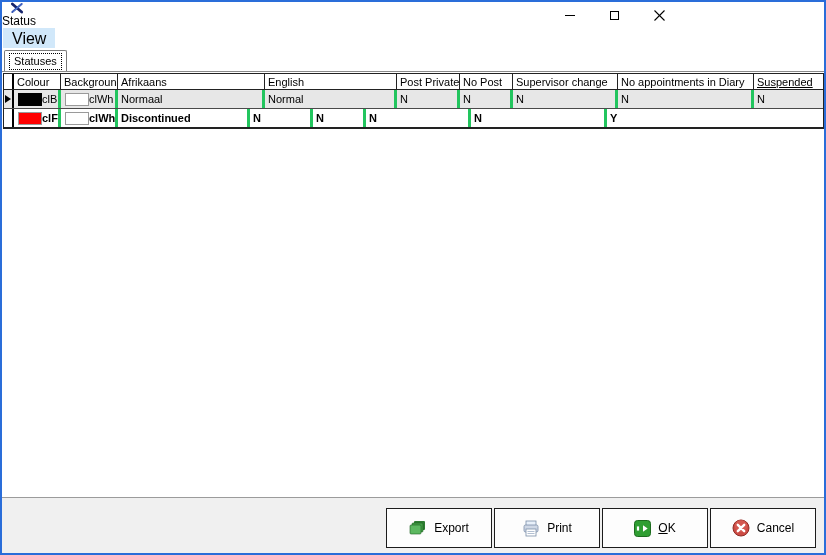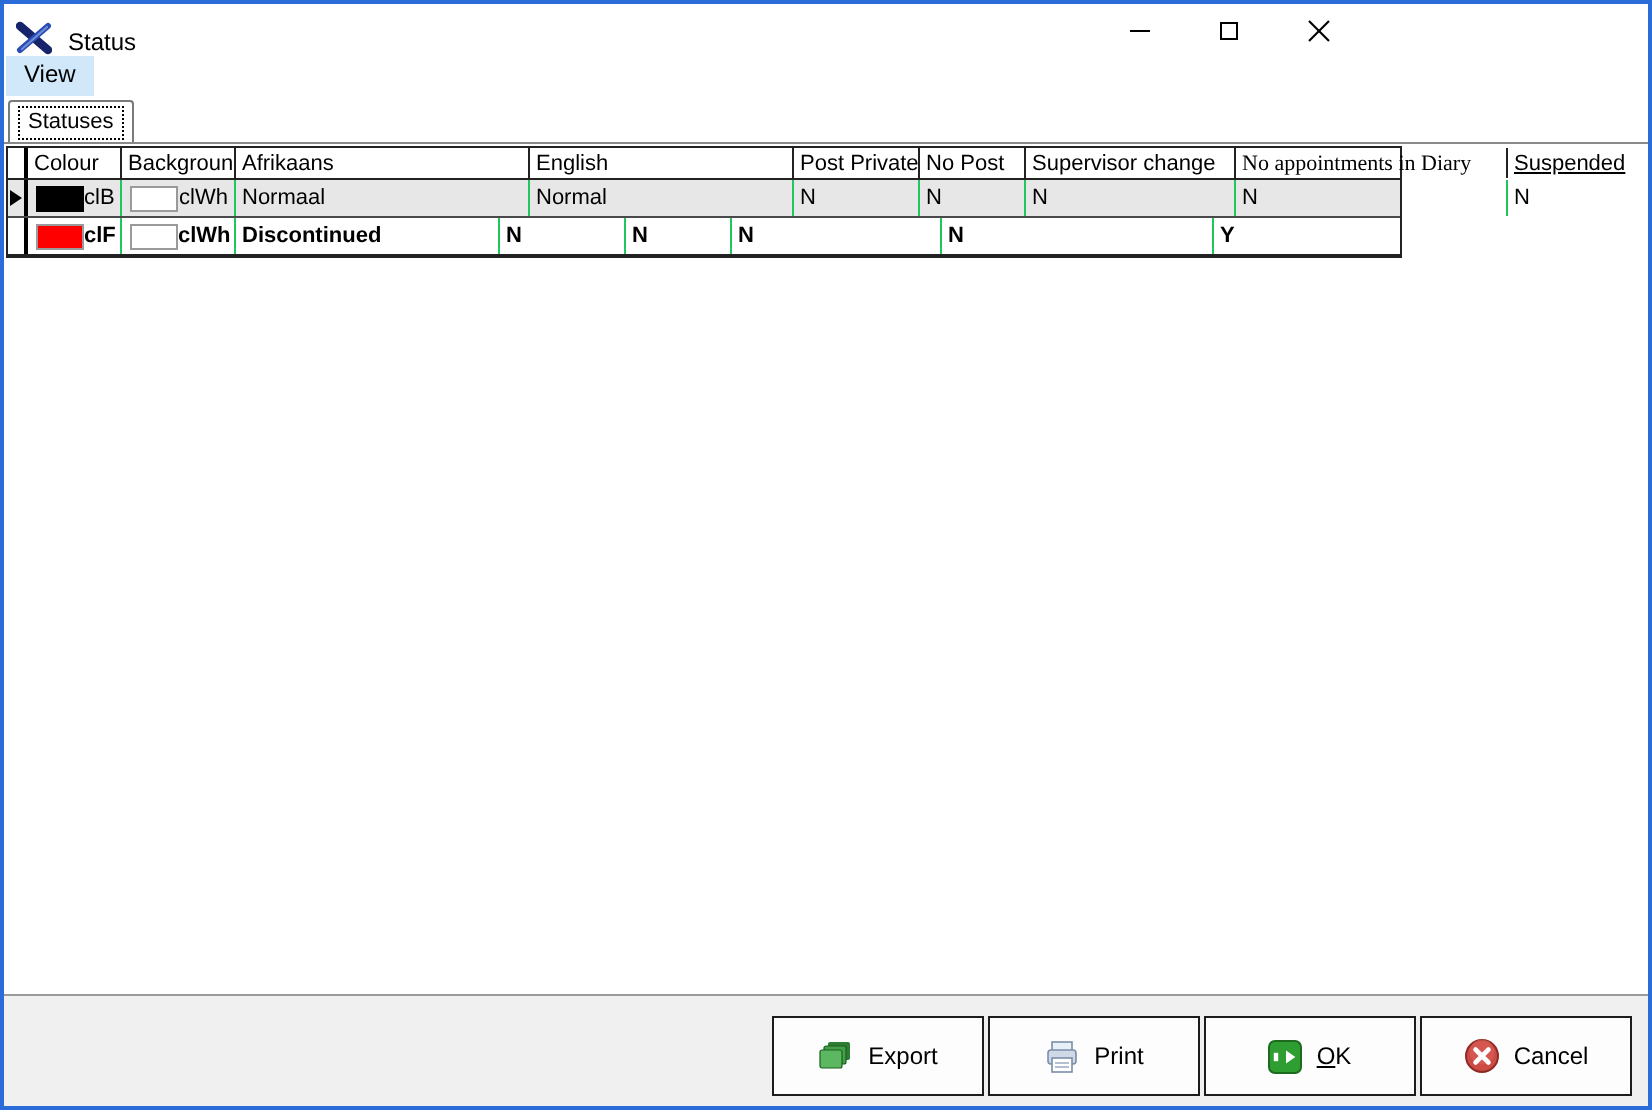--- a/index.html
+++ b/index.html
@@ -2,44 +2,44 @@
 <html><head>
 <meta charset="utf-8">
 <style>
   * { margin:0; padding:0; box-sizing:border-box; }
   body { font-family:"Liberation Sans", sans-serif; background:#888; }
   .window{
     position:relative; width:826px; height:555px;
     background:#fff; border:2px solid #2a6dd9; overflow:hidden;
   }
   
-  .titlebar{ position:absolute; left:0; top:0; width:682px; height:26px; background:#fff; display:flex; align-items:flex-end; }
+  .titlebar{ position:absolute; left:0; top:0; width:682px; height:26px; background:#fff; display:flex; align-items:flex-start;flex-direction:column; }
   .app-icon{ width:18px; height:18px; margin:0 8px 0 6px; }
   .title-text{ font-size:12px; color:#000; }
   .win-controls{ position:absolute; right:2px; top:0; height:26px; display:flex; }
   .wc{ width:45px; height:26px; display:flex; align-items:center; justify-content:center; cursor:default; }
   .glyph-min{ width:10px; height:1px; background:#000; display:block; }
   .glyph-max{ width:9px; height:9px; border:1px solid #000; display:block; }
   
   .menubar{ position:absolute; left:0; top:26px; width:822px; height:20px; background:#fff; display:flex; }
-  .menu-item{ margin-left:1px; padding:2px 9px 3px 9px; font-size:12px; color:#000; background:#d1e8fa; }
+  .menu-item{ margin-left:1px; padding:2px 9px 3px 9px; font-size:16px; color:#000; background:#d1e8fa; }
   
   .tabstrip{ position:absolute; left:0; top:46px; width:822px; height:23px; background:#fff; }
   .tabline{ position:absolute; left:0; top:69px; width:822px; height:1px; background:#8a8a8a; }
   .tab{ position:absolute; left:2px; top:2px; height:21px; padding:2px 4px; background:#fff;
         border:1px solid #7a7a7a; border-bottom:none; border-radius:2px 2px 0 0; }
   .tab-inner{ border:1px dotted #000; padding:1px 4px 2px 4px; font-size:11px; color:#000; }
   
-  .grid{ position:absolute; left:1px; top:71px; width:698px; border:1px solid #222; background:#fdba74; }
+  .grid{ position:absolute; left:1px; top:71px; width:821px; border:1px solid #222; background:#fdba74; }
   .grid-row{ display:flex; height:19px; border-bottom:1px solid #4a4a4a; background:#fff; }
   .grid-row.header{ height:16px; border-bottom:1px solid #222; }
   .grid-row.selected{ background:#e7e7e7; }
   .grid-row:last-child{ border-bottom:1px solid #222;font-weight:bold; }
   .cell{ flex:0 0 auto; display:flex; align-items:center; overflow:hidden; white-space:nowrap;
-         border-right:1px solid #22c55e; font-size:11px; color:#000; padding-left:3px; }
+         border-right:3px solid #22c55e; font-size:11px; color:#000; padding-left:3px; }
   .cell.h{ border-right:1px solid #222; }
   .cell.indicator{ padding-left:0; justify-content:center; border-right:2px solid #000; }
   .cell:last-child{ border-right:none; }
   .tri{ width:0; height:0; border-left:6px solid #000; border-top:4px solid transparent; border-bottom:4px solid transparent; }
   .swatch{ width:24px; height:13px; margin-left:1px; flex:0 0 auto; border:1px solid #9a9a9a; }
   .swatch-text{ margin-left:auto; padding-right:3px; }
   
   .footer{ position:absolute; left:0; top:495px; width:822px; height:56px; background:#f0f0f0; border-top:1px solid #9b9b9b; }
   .btnpanel{ position:absolute; top:10px; width:106px; height:40px; background:#fdfdfd; border:1px solid #1c1c1c;
              display:flex; align-items:center; justify-content:center; gap:7px; cursor:default; }
@@ -89,21 +89,21 @@
   <div class="grid" id="grid">
       <div class="grid-row header">
         <div class="cell h indicator" style="width: 10px;"></div>
         <div class="cell h" style="width: 47px;">Colour</div>
         <div class="cell h" style="width: 57px;">Background</div>
         <div class="cell h" style="width: 147px;">Afrikaans</div>
         <div class="cell h" style="width: 132px;">English</div>
         <div class="cell h" style="width: 63px;">Post Private</div>
         <div class="cell h" style="width: 53px;">No Post</div>
         <div class="cell h" style="width: 105px;">Supervisor change</div>
-        <div class="cell h" style="width: 136px; font-family: Liberation Serif, serif;">No appointments in Diary</div>
+        <div class="cell h" style="width: 136px;">No appointments in Diary</div>
         <div class="cell h" style="width: 69px; text-decoration: underline;">Suspended</div>
       </div>
       <div class="grid-row selected">
         <div class="cell indicator" style="width: 10px;">
           <span class="tri"></span>
         </div>
         <div class="cell" style="width: 47px;">
           <span class="swatch" style="background: rgb(0, 0, 0); border-color: rgb(0, 0, 0);"></span>
           <span class="swatch-text">clB</span>
         </div>

